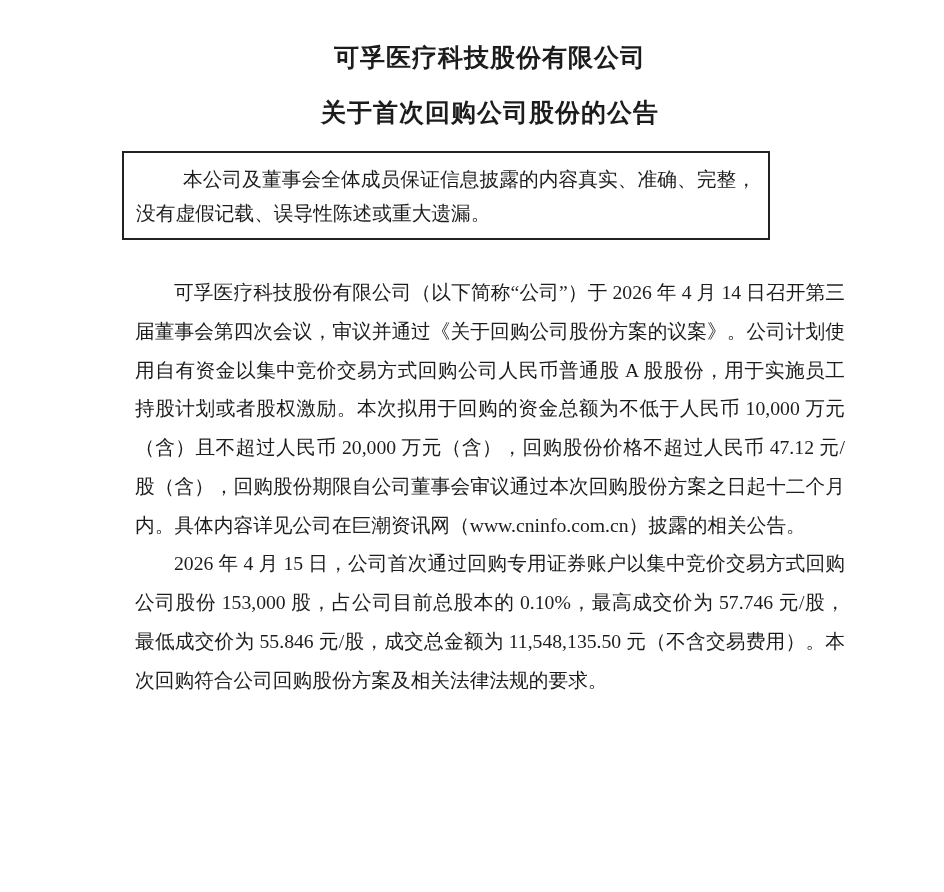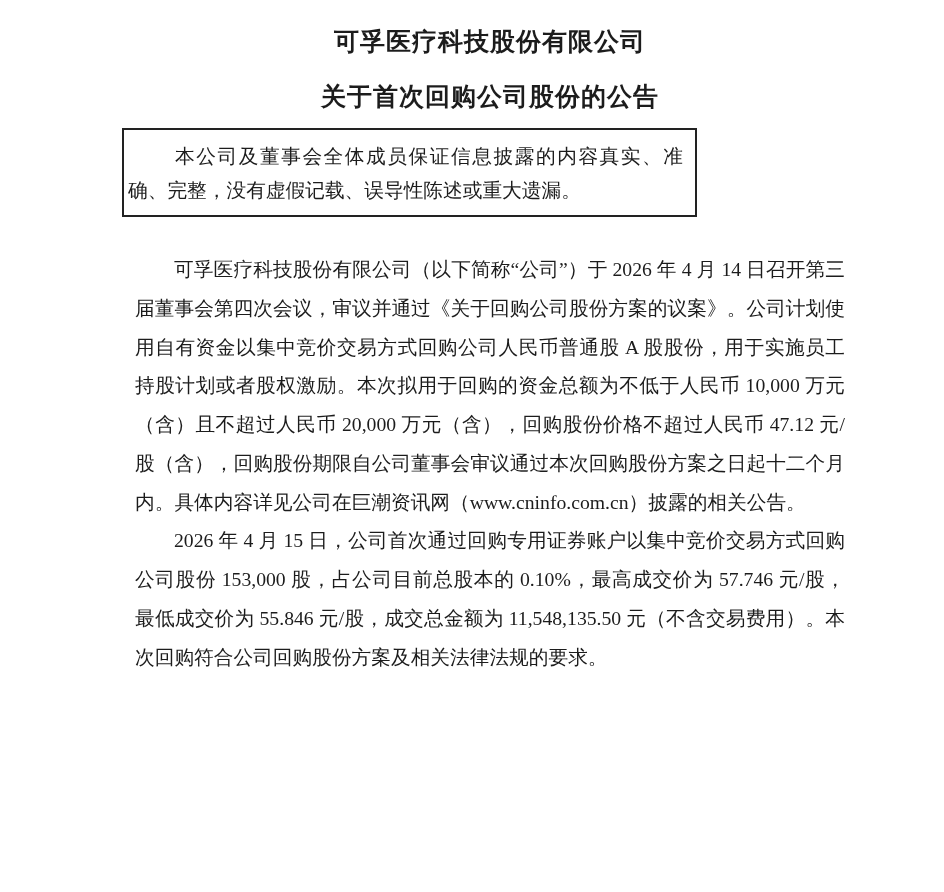--- a/index.html
+++ b/index.html
@@ -13,36 +13,36 @@
     height: 892px;
     background: #ffffff;
     overflow: hidden;
     font-family: "Liberation Serif", "DejaVu Serif", serif;
     color: #1c1c1c;
   }
   .content {
     padding: 0 99px 0 135px;
   }
   .doc-title {
-    margin: 0;
+    margin: 16px;
     text-align: center;
     font-size: 25px;
     font-weight: 700;
     line-height: 29px;
     letter-spacing: 1px;
   }
   .title1 { padding-top: 27px; }
   .title2 { margin-top: 26px; }
   .disclaimer-box {
     box-sizing: border-box;
-    width: 575px;
+    width: 648px;
     margin-left: -13px;
-    margin-top: 17px;
+    margin-top: 24px;
     border: 2px solid #222222;
-    padding: 9px 12px 8px 4px;
+    padding: 9px 12px 8px 12px;
   }
   .disclaimer-text {
     margin: 0;
     font-size: 19.7px;
     line-height: 34px;
     text-align: justify;
     text-indent: 47px;
   }
   .body-para {
     margin: 0;

